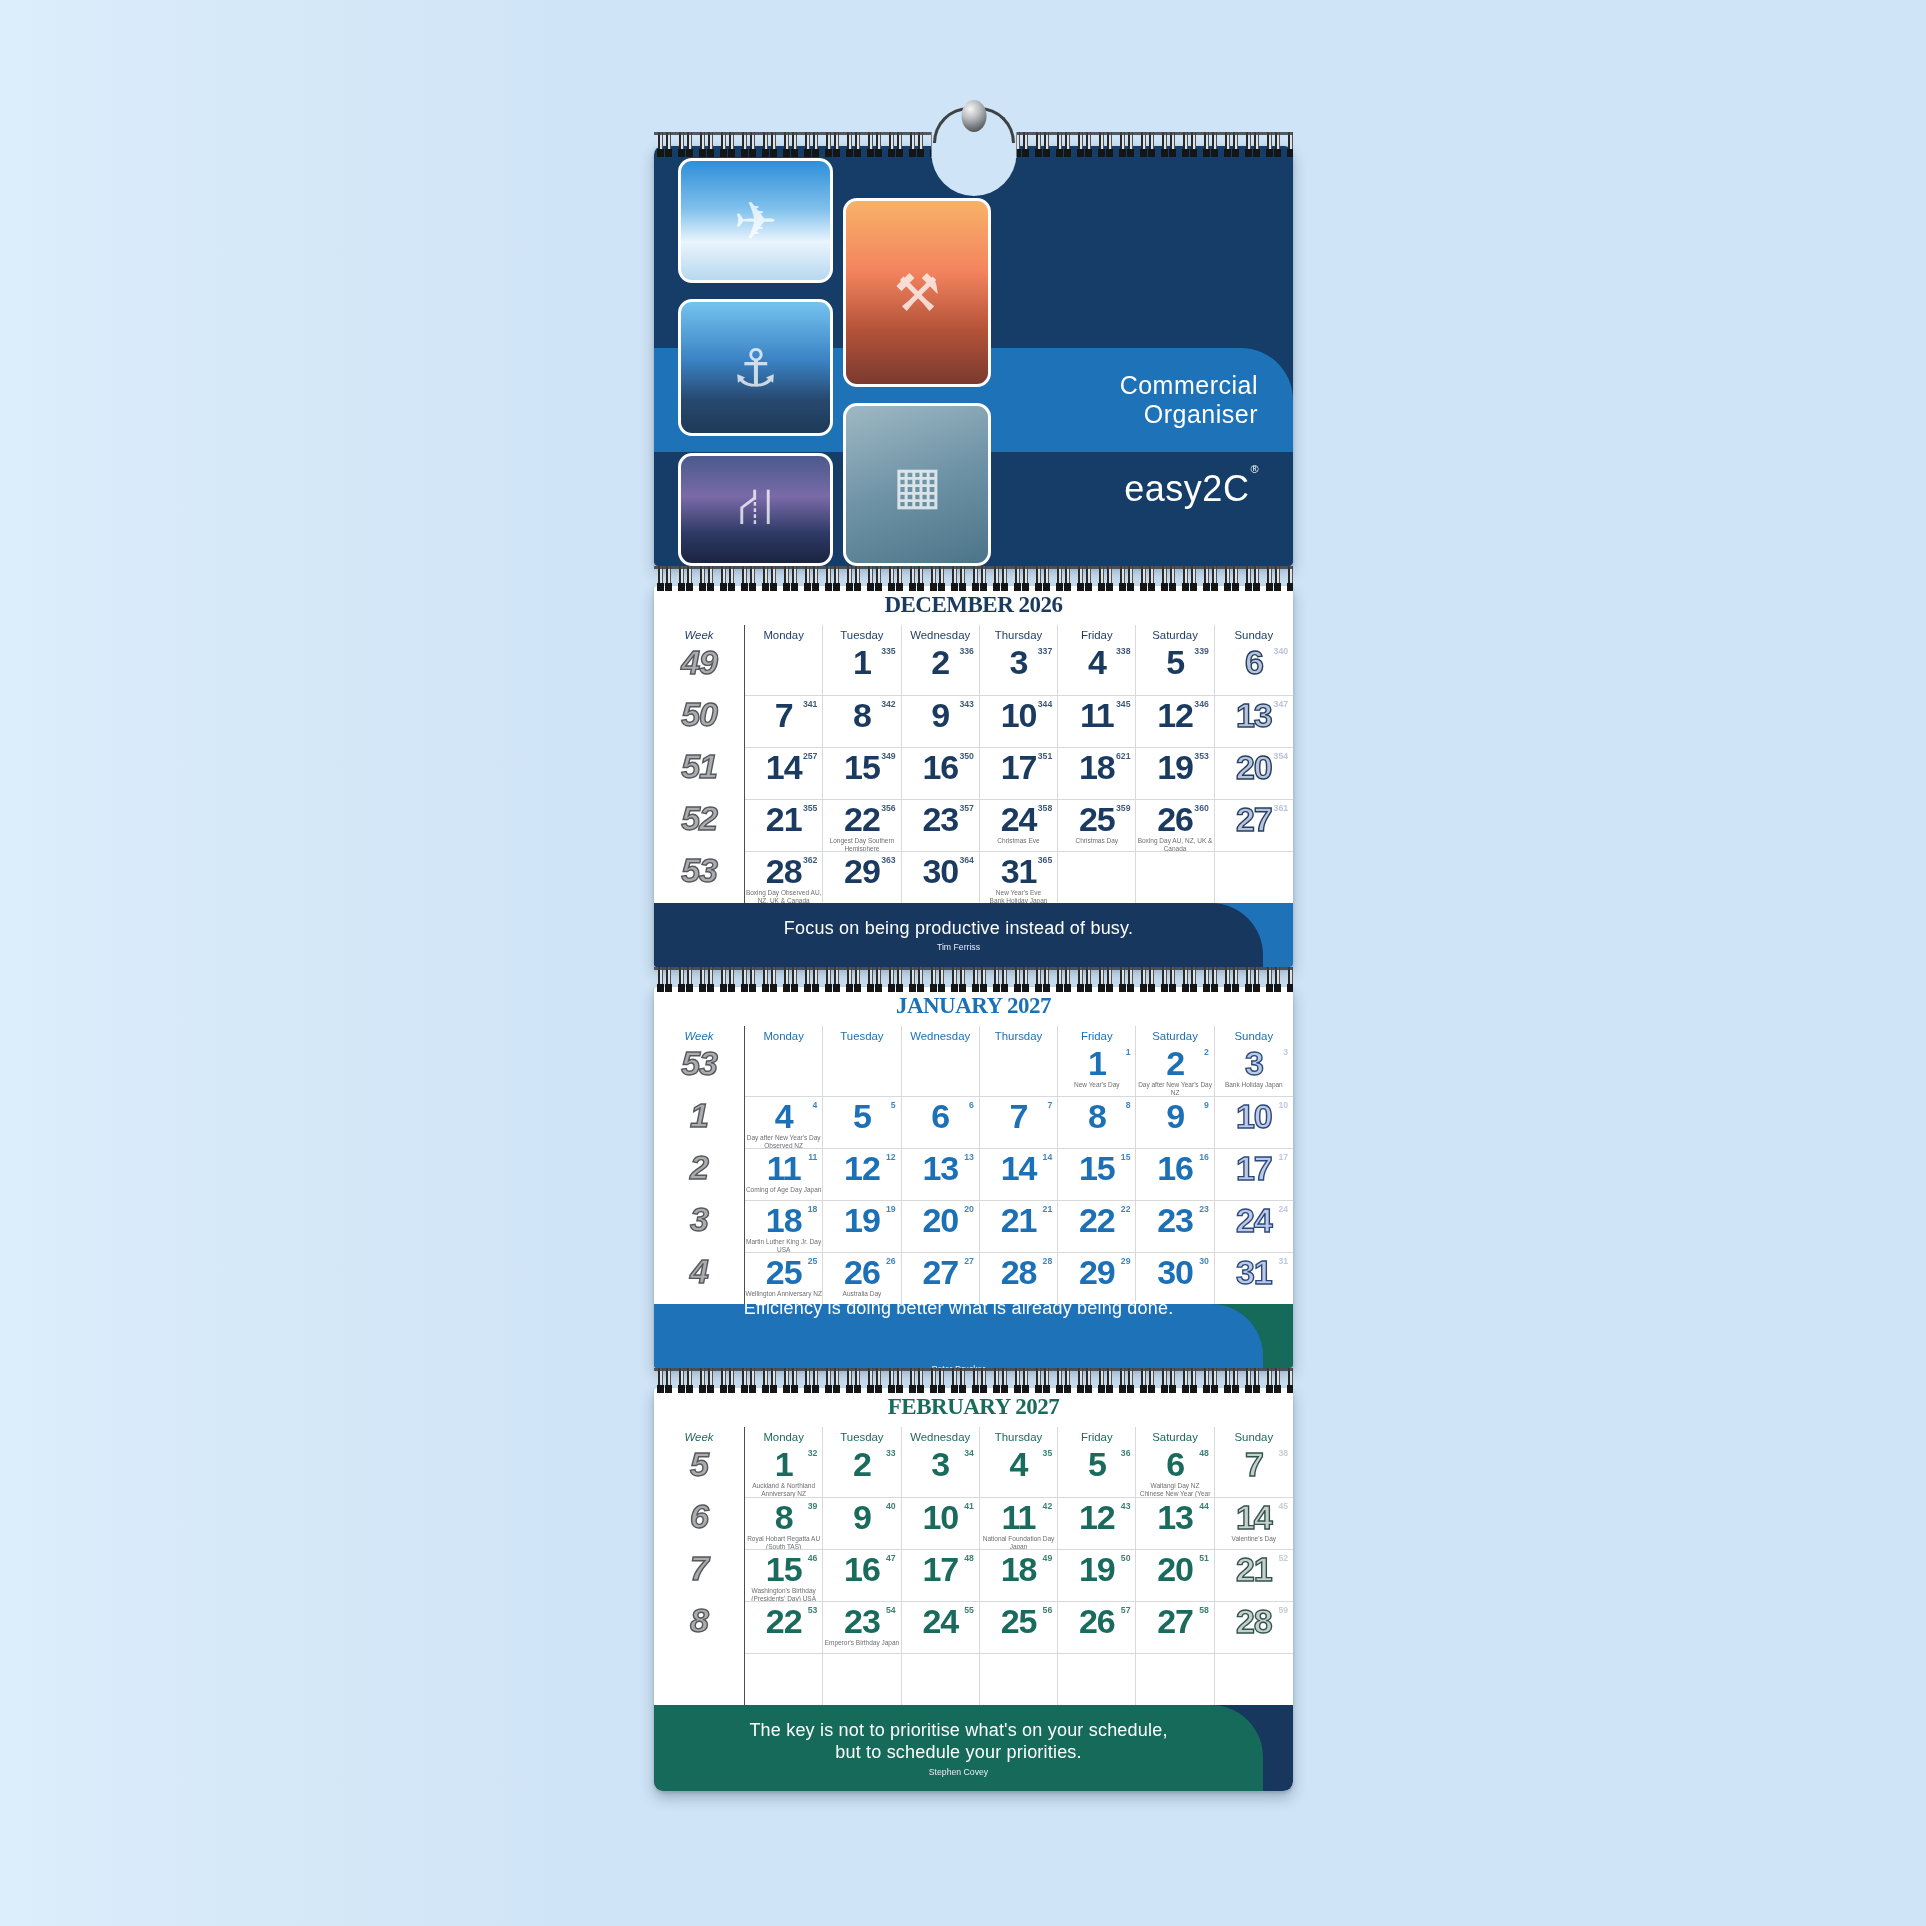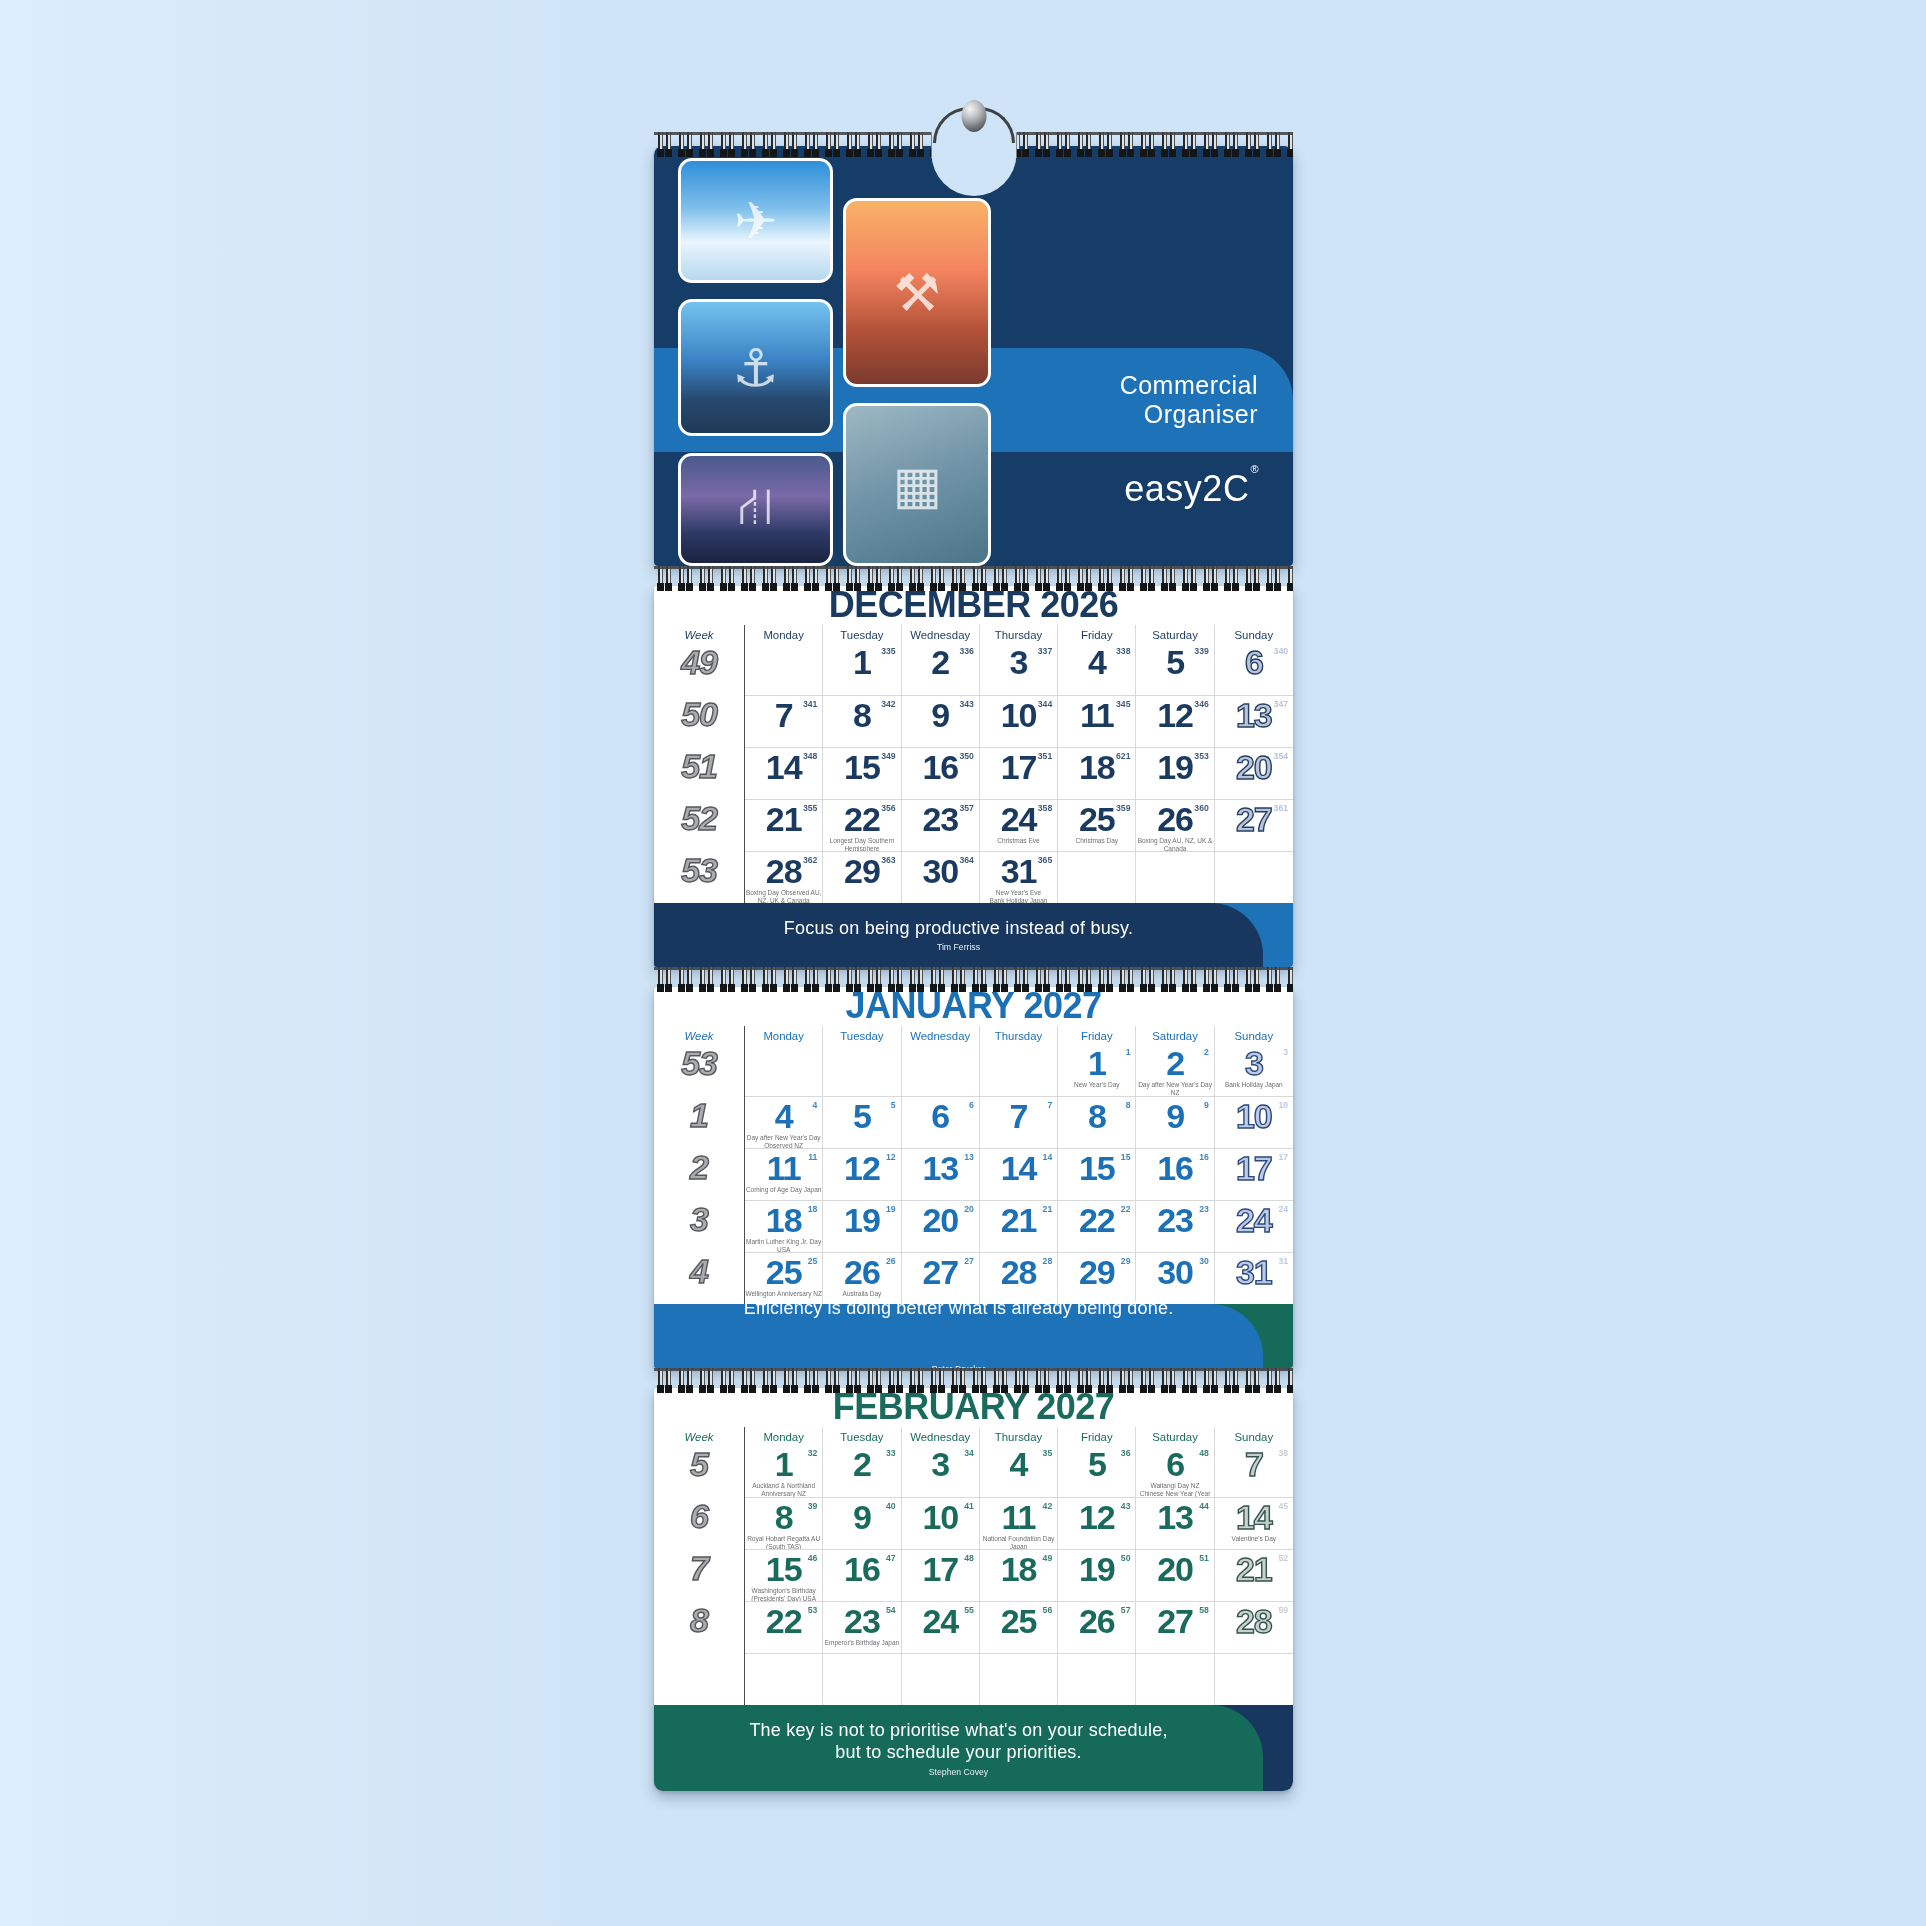--- a/index.html
+++ b/index.html
@@ -47,21 +47,21 @@
   .p-hwy {left:24px; top:307px; width:155px;height:113px;background:linear-gradient(180deg,#4a5a8c 0%,#7a6aa8 38%,#2e3a66 72%,#1a2340 100%);}
   .p-sun {left:189px;top:52px;  width:148px;height:189px;background:linear-gradient(180deg,#f7b267 0%,#f4845f 38%,#b55339 70%,#7a3a2e 100%);}
   .p-aer {left:189px;top:257px; width:148px;height:163px;background:linear-gradient(160deg,#9fb8c4 0%,#6e93a6 50%,#4c7488 100%);}
   .photo .glyph{position:absolute;inset:0;display:flex;align-items:center;justify-content:center;
     font-size:52px;color:rgba(255,255,255,.75);}
 
   
   .month-page{position:relative;background:#ffffff;border-radius:3.3px;overflow:hidden;}
   .month-page.last{border-radius:3.3px 3.3px 9.8px 9.8px;}
   .month-title{height:39px;display:flex;align-items:center;justify-content:center;
-    font-size:36px;font-weight:700;letter-spacing:-0.5px;color:var(--mc);}
+    font-size:23px;font-weight:700;letter-spacing:-0.5px;color:var(--mc);font-family:Liberation Serif, serif;}
   .month-grid{display:grid;grid-template-columns:91px repeat(7,1fr);}
   .gcell{box-sizing:border-box;position:relative;overflow:hidden;}
   .gcell.head{height:18.5px;display:flex;align-items:flex-end;justify-content:center;
     font-size:11.4px;font-weight:500;color:var(--mc);padding-bottom:2.2px;}
   .gcell.body{height:52px;padding-top:1.1px;}
   .week-head,.week-cell{border-right:1.6px solid #4b4c4f;font-style:italic;}
   .day-head,.day-cell{border-right:1.1px solid #d8d9db;}
   .lastcol{border-right:none !important;}
   .day-cell.rown{border-top:1.1px solid #d8d9db;}
   .numline{height:34px;display:flex;align-items:flex-end;justify-content:center;}
@@ -218,21 +218,21 @@
           <div class="numline">
             <span class="num">13</span>
           </div>
         </div>
         <div class="gcell body week-cell">
           <div class="numline">
             <span class="week-num">51</span>
           </div>
         </div>
         <div class="gcell body day-cell rown">
-          <span class="doy">348</span>
+          <span class="doy">257</span>
           <div class="numline">
             <span class="num">14</span>
           </div>
         </div>
         <div class="gcell body day-cell rown">
           <span class="doy">349</span>
           <div class="numline">
             <span class="num">15</span>
           </div>
         </div>

